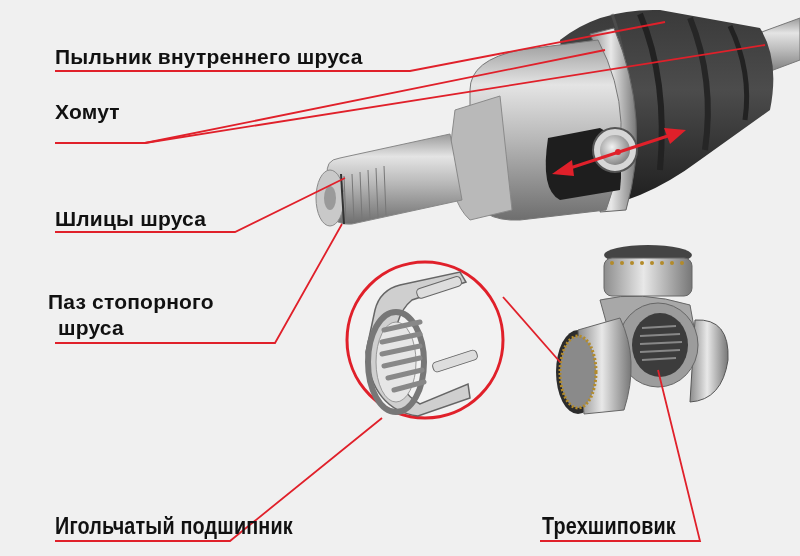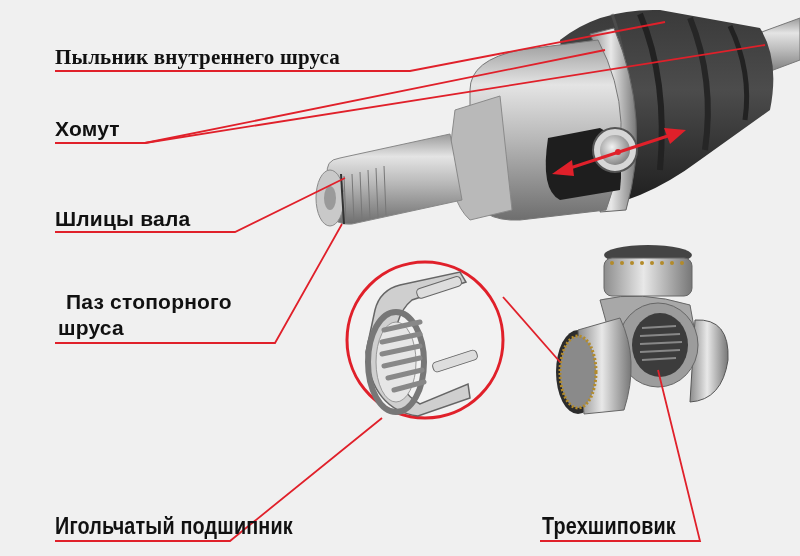--- a/index.html
+++ b/index.html
@@ -137,19 +137,19 @@
     <polyline points="55,143 145,143 605,50"></polyline>
     <polyline points="145,143 765,45"></polyline>
     <polyline points="55,232 235,232 345,178"></polyline>
     <polyline points="55,343 275,343 342,224"></polyline>
     <polyline points="55,541 230,541 382,418"></polyline>
     <polyline points="503,297 560,362"></polyline>
     <polyline points="540,541 700,541 658,370"></polyline>
   </g>
 </svg>
 
-<div class="lbl" style="left:55px;top:45px;font-family:Liberation Serif, serif;">Пыльник внутреннего шруса</div>
-<div class="lbl" style="left:55px;top:117px;">Хомут</div>
-<div class="lbl" style="left:55px;top:207px;">Шлицы вала</div>
-<div class="lbl" style="left:66px;top:290px;text-align:right;">Паз стопорного</div>
+<div class="lbl" style="left:55px;top:45px;">Пыльник внутреннего шруса</div>
+<div class="lbl" style="left:55px;top:100px;">Хомут</div>
+<div class="lbl" style="left:55px;top:207px;">Шлицы шруса</div>
+<div class="lbl" style="left:48px;top:290px;text-align:right;">Паз стопорного</div>
 <div class="lbl" style="left:58px;top:316px;">шруса</div>
 <div class="lbl condensed" style="left:55px;top:514px;">Игольчатый подшипник</div>
 <div class="lbl condensed" style="left:542px;top:514px;">Трехшиповик</div>
 
 </body></html>

